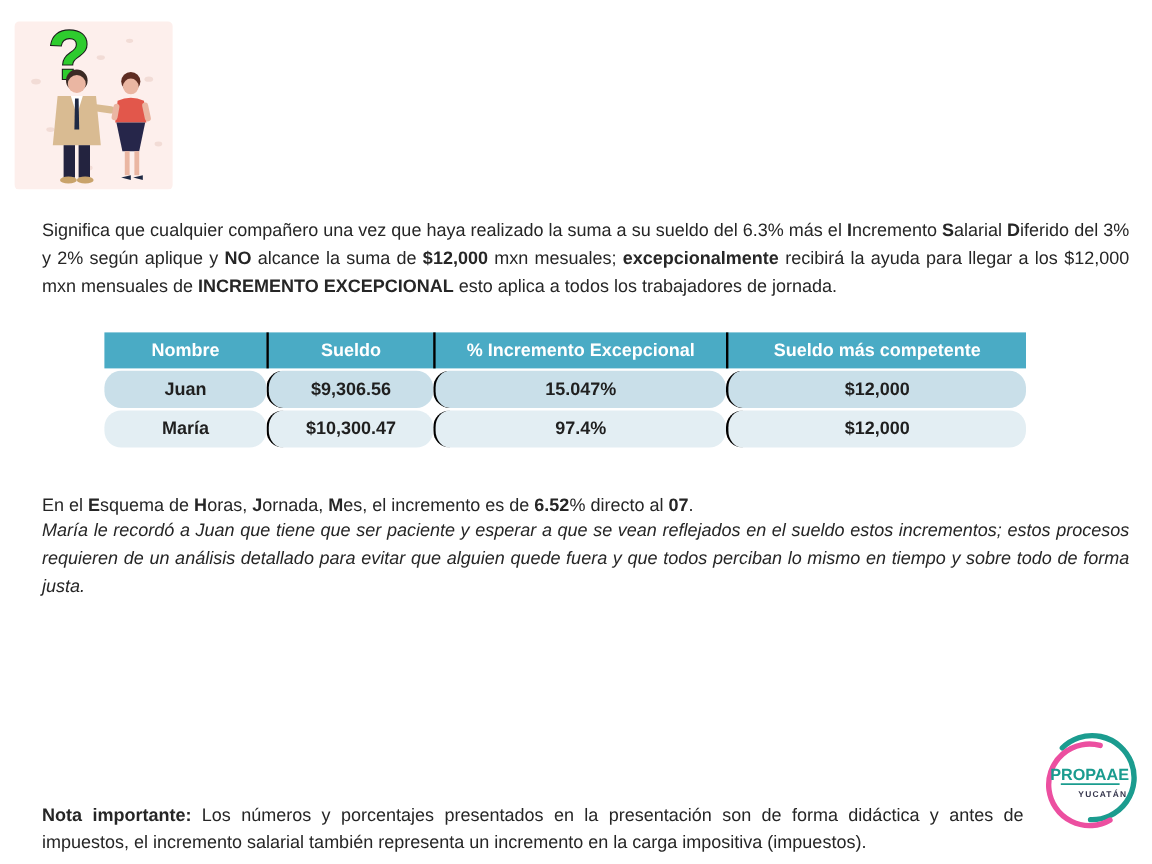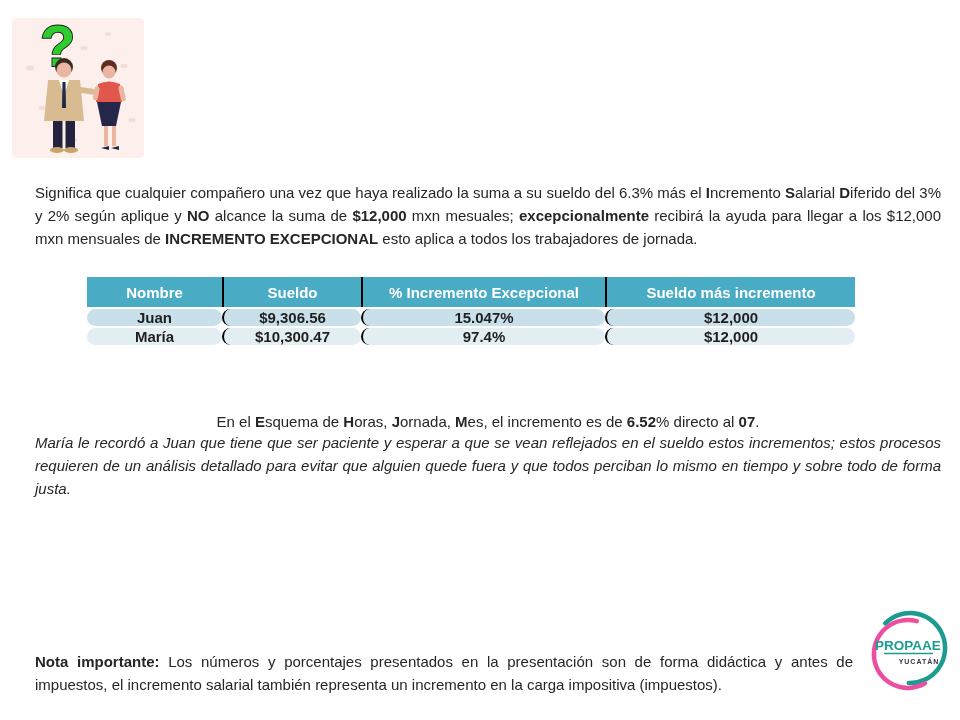--- a/index.html
+++ b/index.html
@@ -16,24 +16,24 @@
   .p {
     position: absolute;
     font-size: 15px;
     line-height: 23px;
     text-align: justify;
   }
   .b { font-weight: bold; }
 
   #p-intro   { left: 145px; top: 56px;  width: 797px; line-height: 26px; }
   #p-explica { left: 35px;  top: 166px; width: 906px; }
-  #p-esquema { left: 35px;  top: 395px; width: 906px; text-align: center; }
+  #p-esquema { left: 35px;  top: 395px; width: 906px; text-align: left; }
   #p-paciencia { left: 35px; top: 416px; width: 906px; font-style: italic; }
   #p-consiente { left: 35px; top: 531px; width: 906px; }
-  #p-nota      { left: 35px; top: 603px; width: 818px; margin-top: 47px; }
+  #p-nota      { left: 35px; top: 621px; width: 818px; margin-top: 47px; }
 
   
   #tabla-wrap { position: absolute; left: 87px; top: 275px; }
   table.incrementos {
     border-collapse: separate;
     border-spacing: 0 2px;
     width: 768px;
     table-layout: fixed;
   }
   table.incrementos th {
@@ -42,21 +42,21 @@
     font-size: 15px;
     font-weight: bold;
     height: 30px;
     padding: 0 4px;
     margin-left: 17px;
   }
   table.incrementos td {
     font-size: 15px;
     font-weight: bold;
     color: #1f1f1f;
-    height: 17px;
+    height: 31px;
     text-align: center;
     padding: 0 11px;
     border-radius: 14px;
   }
   table.incrementos th + th,
   table.incrementos td + td { border-left: 2px solid #000000; }
   tr.band-odd td  { background: #C9DFE9; }
   tr.band-even td { background: #E3EEF3; margin-top: 40px; }
 
   
@@ -121,21 +121,21 @@
         <col style="width:135px">
           <col style="width:139px">
           <col style="width:244px">
           <col style="width:250px">
       </colgroup>
       <thead>
         <tr>
           <th>Nombre</th>
           <th>Sueldo</th>
           <th>% Incremento Excepcional</th>
-          <th>Sueldo más incremento</th>
+          <th>Sueldo más competente</th>
         </tr>
       </thead>
       <tbody>
         <tr class="band-odd">
           <td>Juan</td>
           <td>$9,306.56</td>
           <td>15.047%</td>
           <td>$12,000</td>
         </tr>
         <tr class="band-even">

